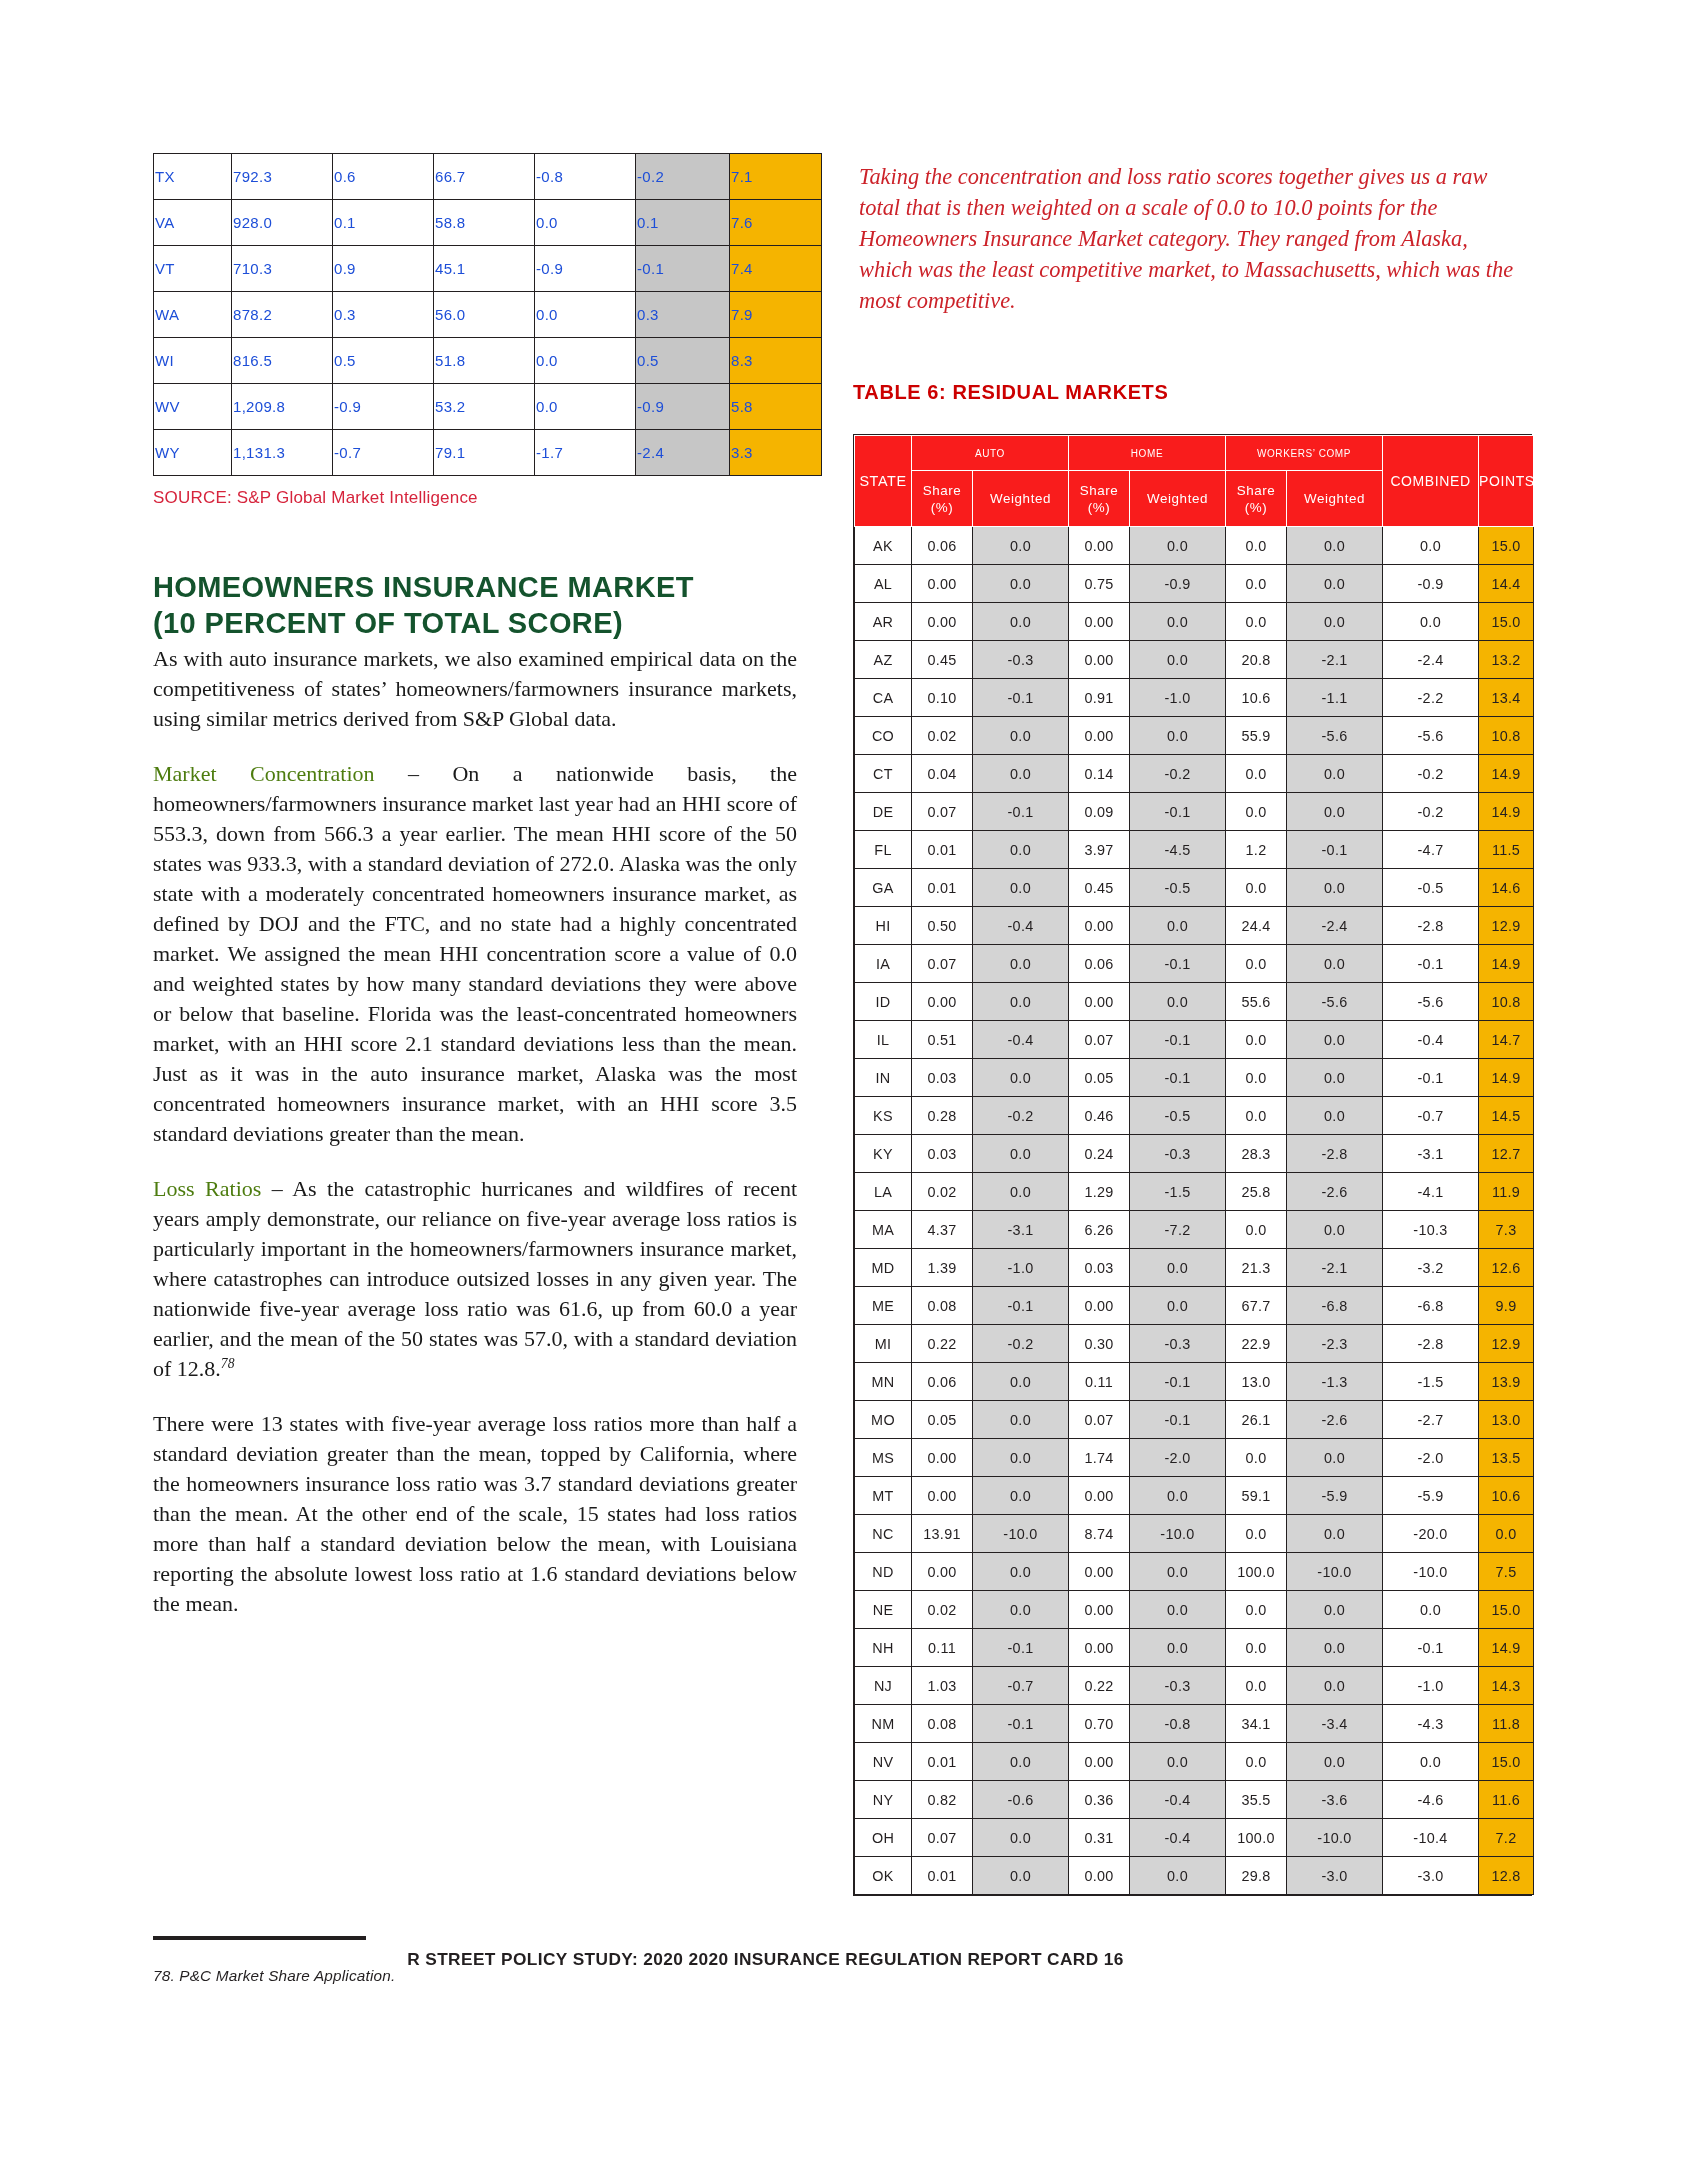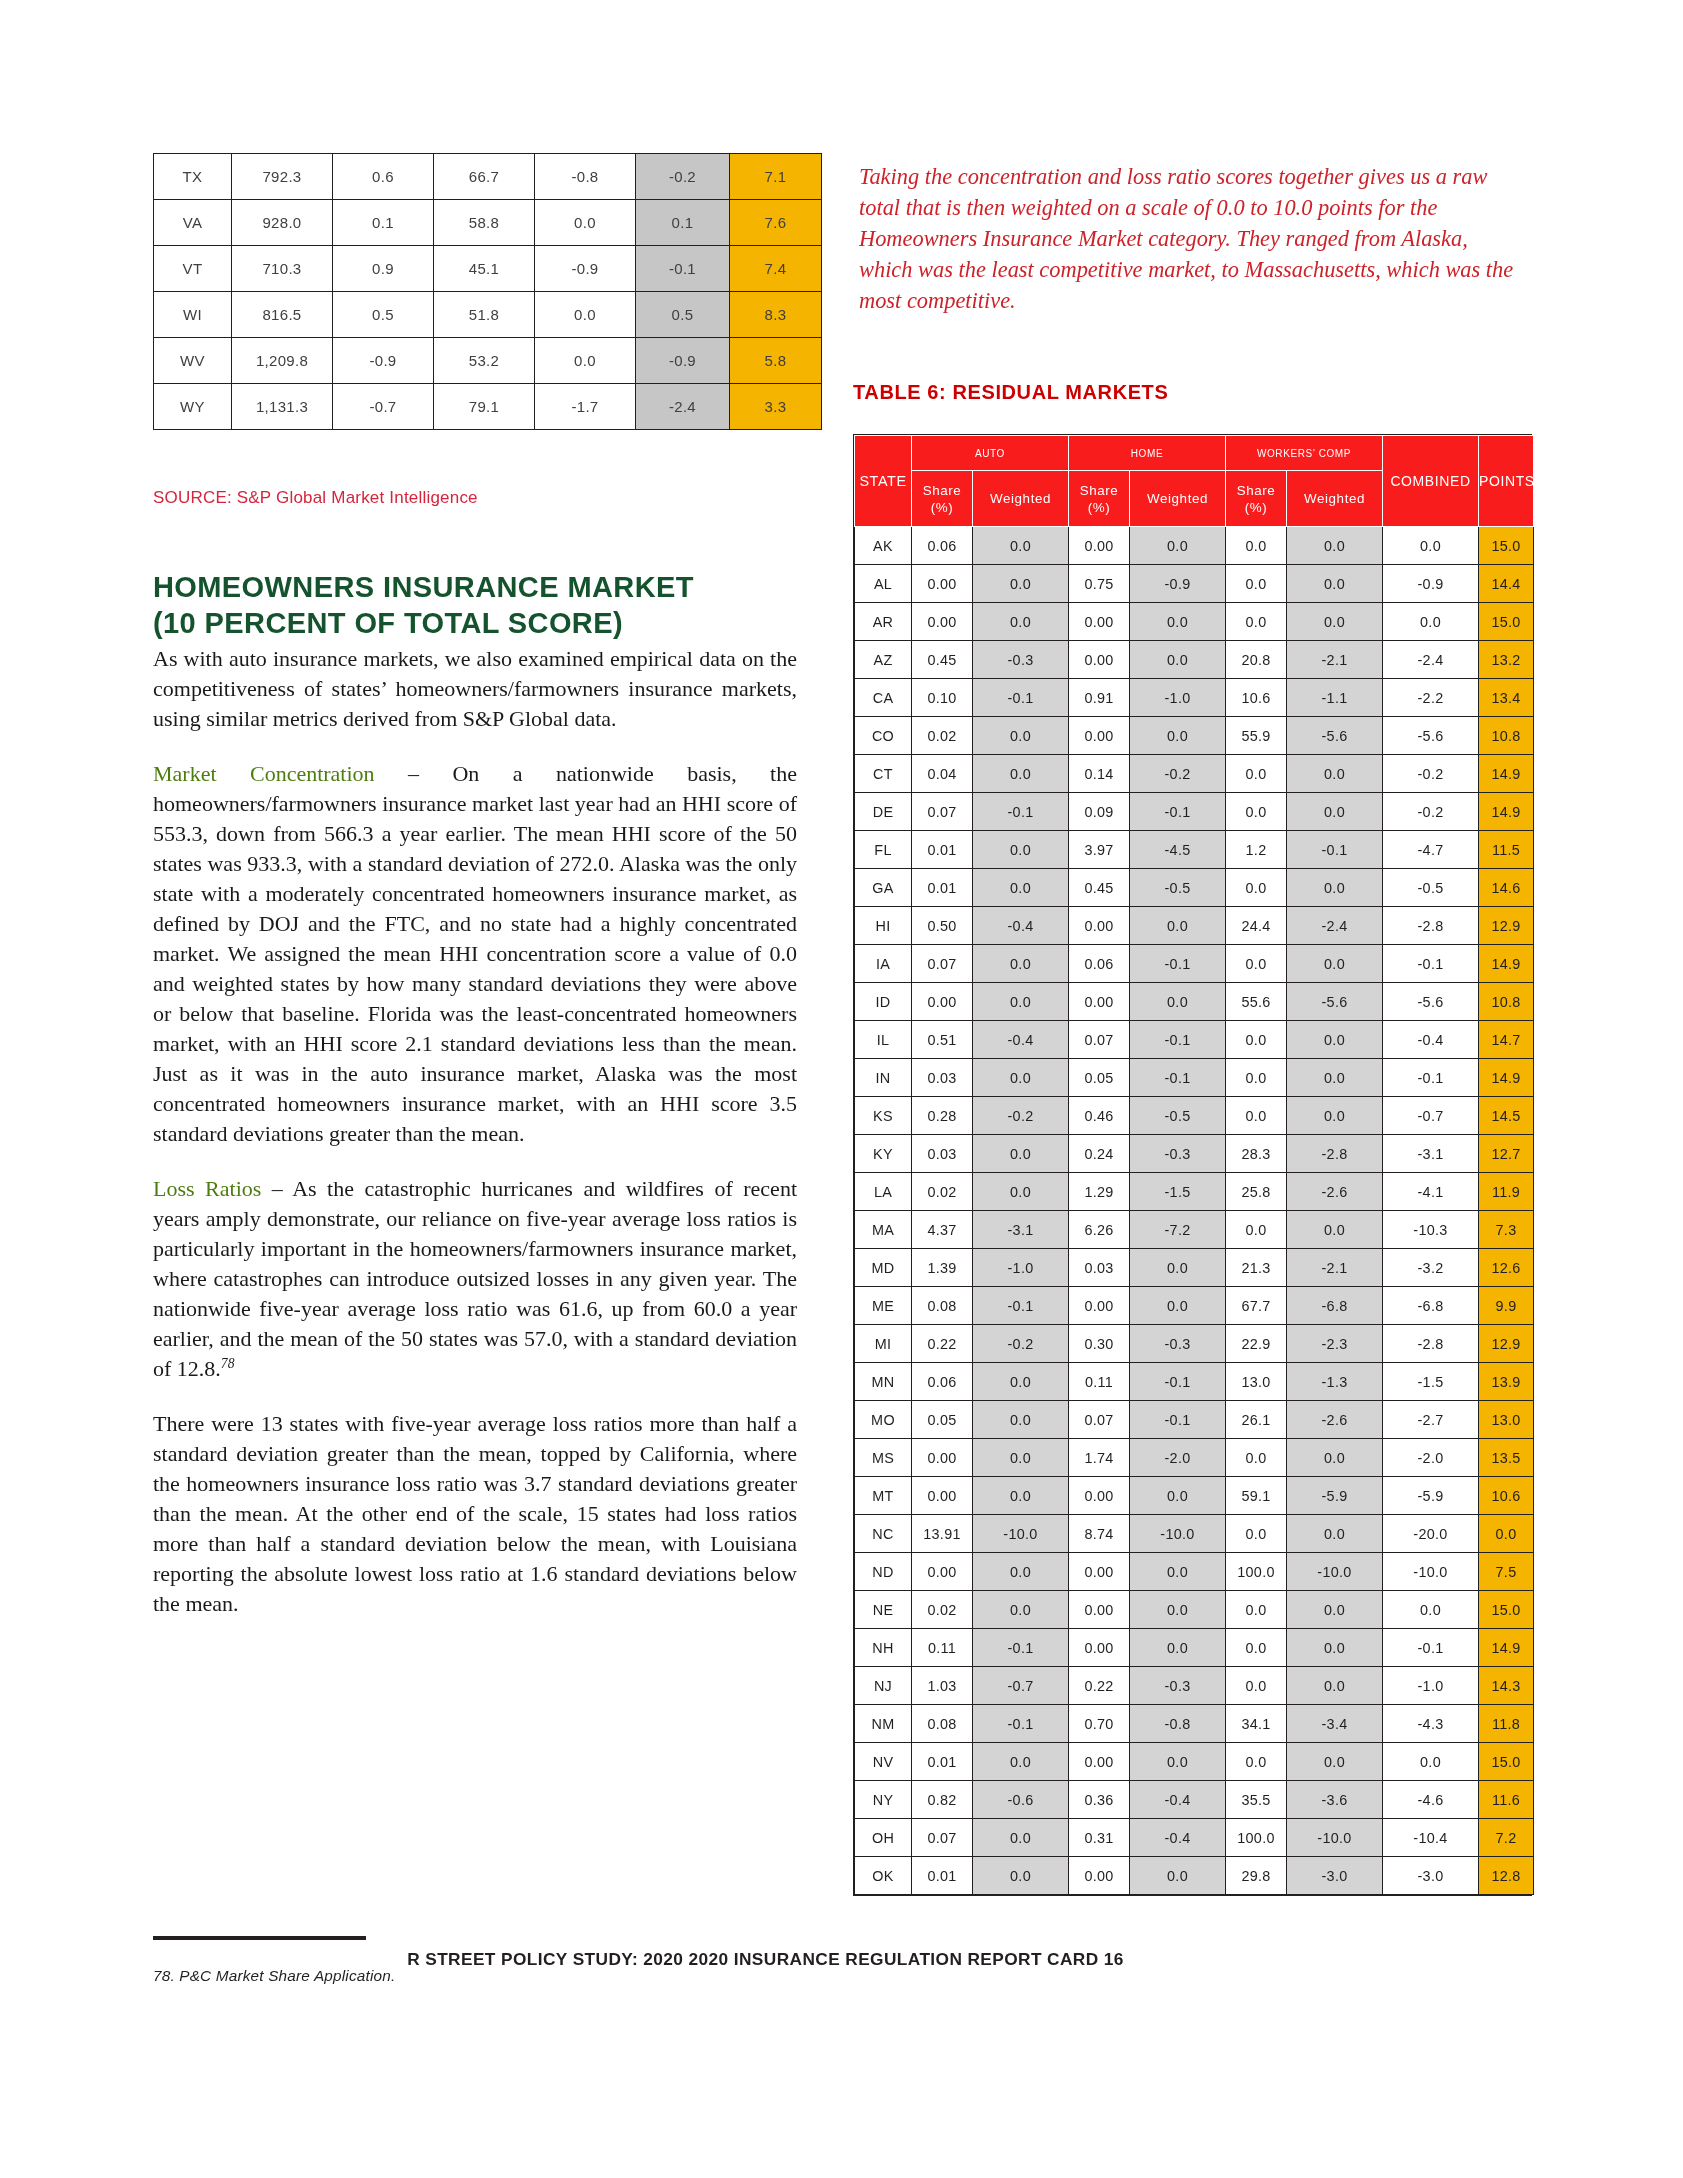--- a/index.html
+++ b/index.html
@@ -27,23 +27,23 @@
     top: 153px;
     width: 642px;
     border-collapse: collapse;
     table-layout: fixed;
     font-family: "Liberation Sans", sans-serif;
     font-size: 15px;
   }
   .tbl-cont td {
     border: 1.5px solid #231f20;
     height: 43px;
-    text-align: center;
+    text-align: left;
     vertical-align: middle;
-    color: #404040;
+    color: #1d4ed8;
     letter-spacing: 0.3px;
   }
   .tbl-cont td.c-state { width: 75px; }
   .tbl-cont td.c-num   { width: 98px; }
   .tbl-cont td.c-gray  { width: 91px; background: #c6c6c6; }
   .tbl-cont td.c-gold  { width: 89px; background: #f5b400; }
 
   .src-note {
     position: absolute;
     left: 153px;
@@ -214,20 +214,29 @@
           <td class="c-gold">7.6</td>
         </tr>
         <tr>
           <td class="c-state">VT</td>
           <td class="c-num">710.3</td>
           <td class="c-num">0.9</td>
           <td class="c-num">45.1</td>
           <td class="c-num">-0.9</td>
           <td class="c-gray">-0.1</td>
           <td class="c-gold">7.4</td>
+        </tr>
+        <tr>
+          <td class="c-state">WA</td>
+          <td class="c-num">878.2</td>
+          <td class="c-num">0.3</td>
+          <td class="c-num">56.0</td>
+          <td class="c-num">0.0</td>
+          <td class="c-gray">0.3</td>
+          <td class="c-gold">7.9</td>
         </tr>
         <tr>
           <td class="c-state">WI</td>
           <td class="c-num">816.5</td>
           <td class="c-num">0.5</td>
           <td class="c-num">51.8</td>
           <td class="c-num">0.0</td>
           <td class="c-gray">0.5</td>
           <td class="c-gold">8.3</td>
         </tr>

